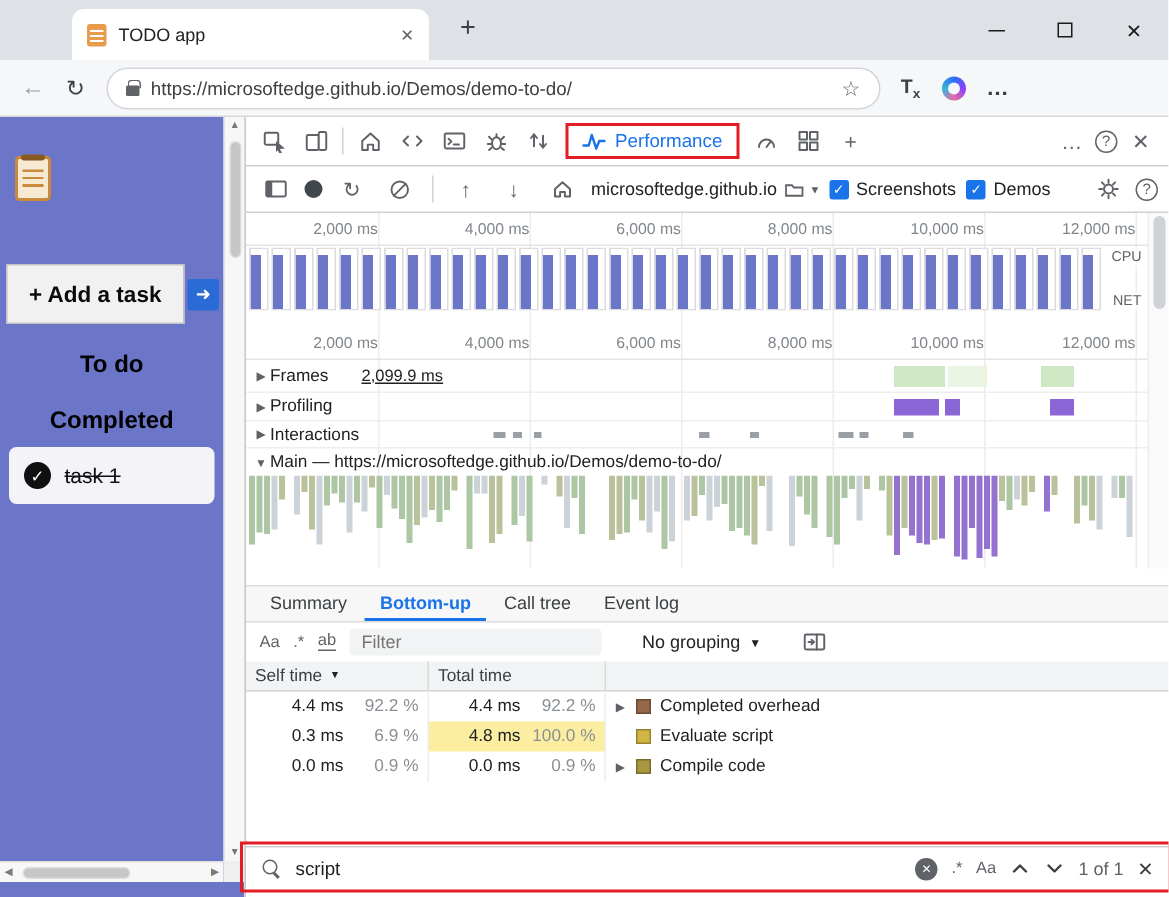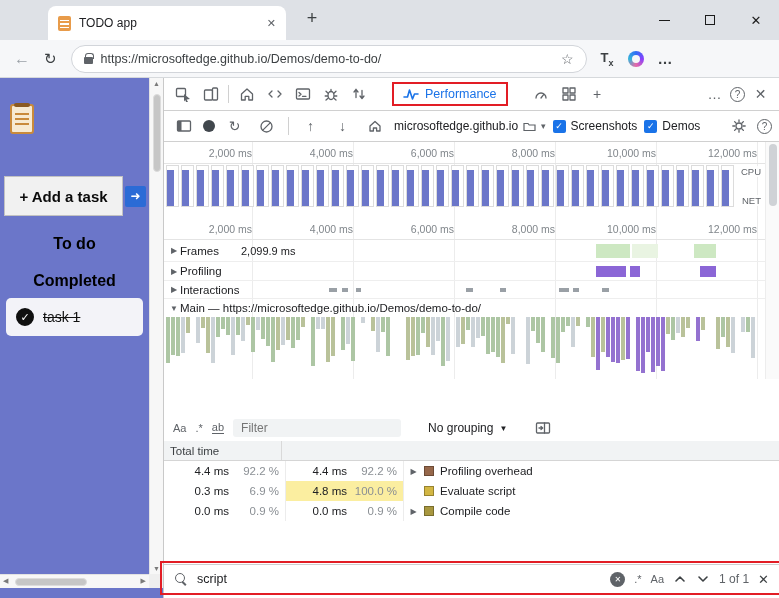--- a/index.html
+++ b/index.html
@@ -57,21 +57,21 @@
   .scroll-corner { position:absolute; left:149px; top:496px; width:14px; height:14px; background:#efefef; }
 
   
   .devtools { position:absolute; left:163px; top:78px; width:616px; height:520px; background:#fff; border-left:1px solid #c9c9c9; font-size:12px; }
   .ticon { width:25px; height:25px; display:flex; align-items:center; justify-content:center; color:var(--gray); flex:0 0 auto; }
   .ticon svg { stroke:var(--gray); fill:none; stroke-width:1.3; stroke-linecap:round; stroke-linejoin:round; display:block; }
   .ticon.txt { font-size:14px; }
   .vsep { width:1px; height:18px; background:#d0d0d0; margin:0 2px; flex:0 0 auto; }
 
   .dt-top { position:absolute; left:0; right:0; top:0; height:33px; border-bottom:1px solid #d0d0d0; display:flex; align-items:center; gap:3px; padding:0 6px; }
-  .perf-tab { display:flex; align-items:center; gap:6px; padding:3px 9px; margin:0 18px; border:2px solid var(--anno); color:var(--accent); font-size:12.5px; white-space:nowrap; }
+  .perf-tab { display:flex; align-items:center; gap:6px; padding:3px 9px; margin:0 3px; border:2px solid var(--anno); color:var(--accent); font-size:12.5px; white-space:nowrap; }
   .perf-tab svg { stroke:var(--accent); fill:none; stroke-width:1.6; stroke-linecap:round; stroke-linejoin:round; }
   .dt-top .right { margin-left:auto; display:flex; align-items:center; gap:3px; }
   .qcircle { width:15px; height:15px; border:1.3px solid var(--gray); border-radius:50%; color:var(--gray); font-size:10px; display:flex; align-items:center; justify-content:center; flex:0 0 auto; }
 
   .perf-bar { position:absolute; left:0; right:0; top:33px; height:31px; border-bottom:1px solid #d0d0d0; display:flex; align-items:center; gap:7px; padding:0 7px; overflow:hidden; }
   .rec-dot { width:12px; height:12px; border-radius:50%; background:#41474d; flex:0 0 auto; }
   .origin { display:flex; align-items:center; gap:5px; font-size:12px; color:#202124; white-space:nowrap; }
   .caret { font-size:9px; color:var(--gray); }
   .cbwrap { display:flex; align-items:center; gap:5px; font-size:12px; white-space:nowrap; }
   .cb { width:13px; height:13px; border-radius:2px; background:var(--accent); color:#fff; font-size:9px; display:flex; align-items:center; justify-content:center; }
@@ -90,21 +90,21 @@
   .cpu-label { top:88px; } .net-label { top:117px; }
 
   .track { position:absolute; left:0; width:602px; border-bottom:1px solid #eee; display:flex; align-items:center; padding-left:4px; }
   .track i { position:absolute; display:block; }
   .row-frames { top:162px; height:22px; }
   .row-animations { top:184px; height:19px; }
   .row-interactions { top:203px; height:18px; }
   .row-main { top:221px; height:18px; border-bottom:none; }
   .tarrow { font-size:8px; color:var(--gray); width:12px; text-align:center; z-index:1; }
   .tlabel { font-size:11.5px; color:#202124; z-index:1; }
-  .textra { font-size:11px; color:#202124; margin-left:22px; z-index:1; }
+  .textra { font-size:11px; color:#202124; margin-left:22px; z-index:1;text-decoration:underline; }
   .flame { position:absolute; left:0; top:239px; width:602px; height:62px; overflow:hidden; }
   .flame i { position:absolute; top:0; }
 
   .dt-vscroll { position:absolute; right:0; top:64px; width:14px; height:237px; background:#fafafa; border-left:1px solid #ededed; }
   .dt-vscroll .thumb2 { position:absolute; left:3px; top:2px; width:8px; height:62px; background:#cfd2d6; border-radius:4px; }
 
   .panel-tabs { position:absolute; left:0; right:0; top:312px; height:25px; background:#f7f7f7; border-top:1px solid #ddd; border-bottom:1px solid #ddd; display:flex; align-items:stretch; gap:2px; padding-left:6px; font-size:12px; }
   .ptab { padding:0 10px; display:flex; align-items:center; color:#3c4043; border-bottom:2px solid transparent; }
   .ptab.sel { color:var(--accent); border-bottom-color:var(--accent); font-weight:700; }
 
@@ -527,58 +527,68 @@
       <i style="left: 562px; width: 4px; height: 30px; background: rgb(185, 194, 154);"></i>
       <i style="left: 567px; width: 4px; height: 36px; background: rgb(204, 211, 216);"></i>
       <i style="left: 577px; width: 4px; height: 15px; background: rgb(204, 211, 216);"></i>
       <i style="left: 582px; width: 4px; height: 15px; background: rgb(173, 198, 164);"></i>
       <i style="left: 587px; width: 4px; height: 41px; background: rgb(204, 211, 216);"></i>
     </div>
   <div class="dt-vscroll">
       <span class="thumb2"></span>
     </div>
 
+  <div class="panel-tabs">
+      <div class="ptab">Summary</div>
+      <div class="ptab sel">Bottom-up</div>
+      <div class="ptab">Call tree</div>
+      <div class="ptab">Event log</div>
+    </div>
 
   <div class="filter-row">
     <span class="mini">Aa</span>
     <span class="mini">.*</span>
     <span class="mini word">ab</span>
     <input class="filter-pill" placeholder="Filter" style="">
     <span class="grouping">
       <span>No grouping</span>
       <span class="caret2">▼</span>
     </span>
     <span class="ticon heavy">
       <svg width="16" height="14">
           <rect x="1.5" y="2" width="13" height="10" rx="1"></rect>
           <path d="M9.5 2v10M4 7h3.5M6 5.5L7.7 7 6 8.5"></path>
         </svg>
     </span>
   </div>
 
   <div class="table">
     <div class="thead">
+      <div class="h-self">
+        <span>Self time</span>
+        <span class="sort">▼</span>
+      </div>
       <div class="h-total">
           <span>Total time</span>
         </div>
     </div>
     <div class="tbody">
         <div class="trow">
           <div class="c-self">
             <span class="val">4.4 ms</span>
             <span class="pct">92.2 %</span>
           </div>
           <div class="c-total">
             <span class="val">4.4 ms</span>
             <span class="pct">92.2 %</span>
           </div>
           <div class="c-act">
             <span class="tw">▶</span>
             <span class="sq" style="background: rgb(150, 103, 74);"></span>
-            <span class="alab">Profiling overhead</span>
+            <span class="alab">Completed overhead</span>
           </div>
         </div>
         <div class="trow">
           <div class="c-self">
             <span class="val">0.3 ms</span>
             <span class="pct">6.9 %</span>
           </div>
           <div class="c-total hl">
             <span class="val">4.8 ms</span>
             <span class="pct">100.0 %</span>

